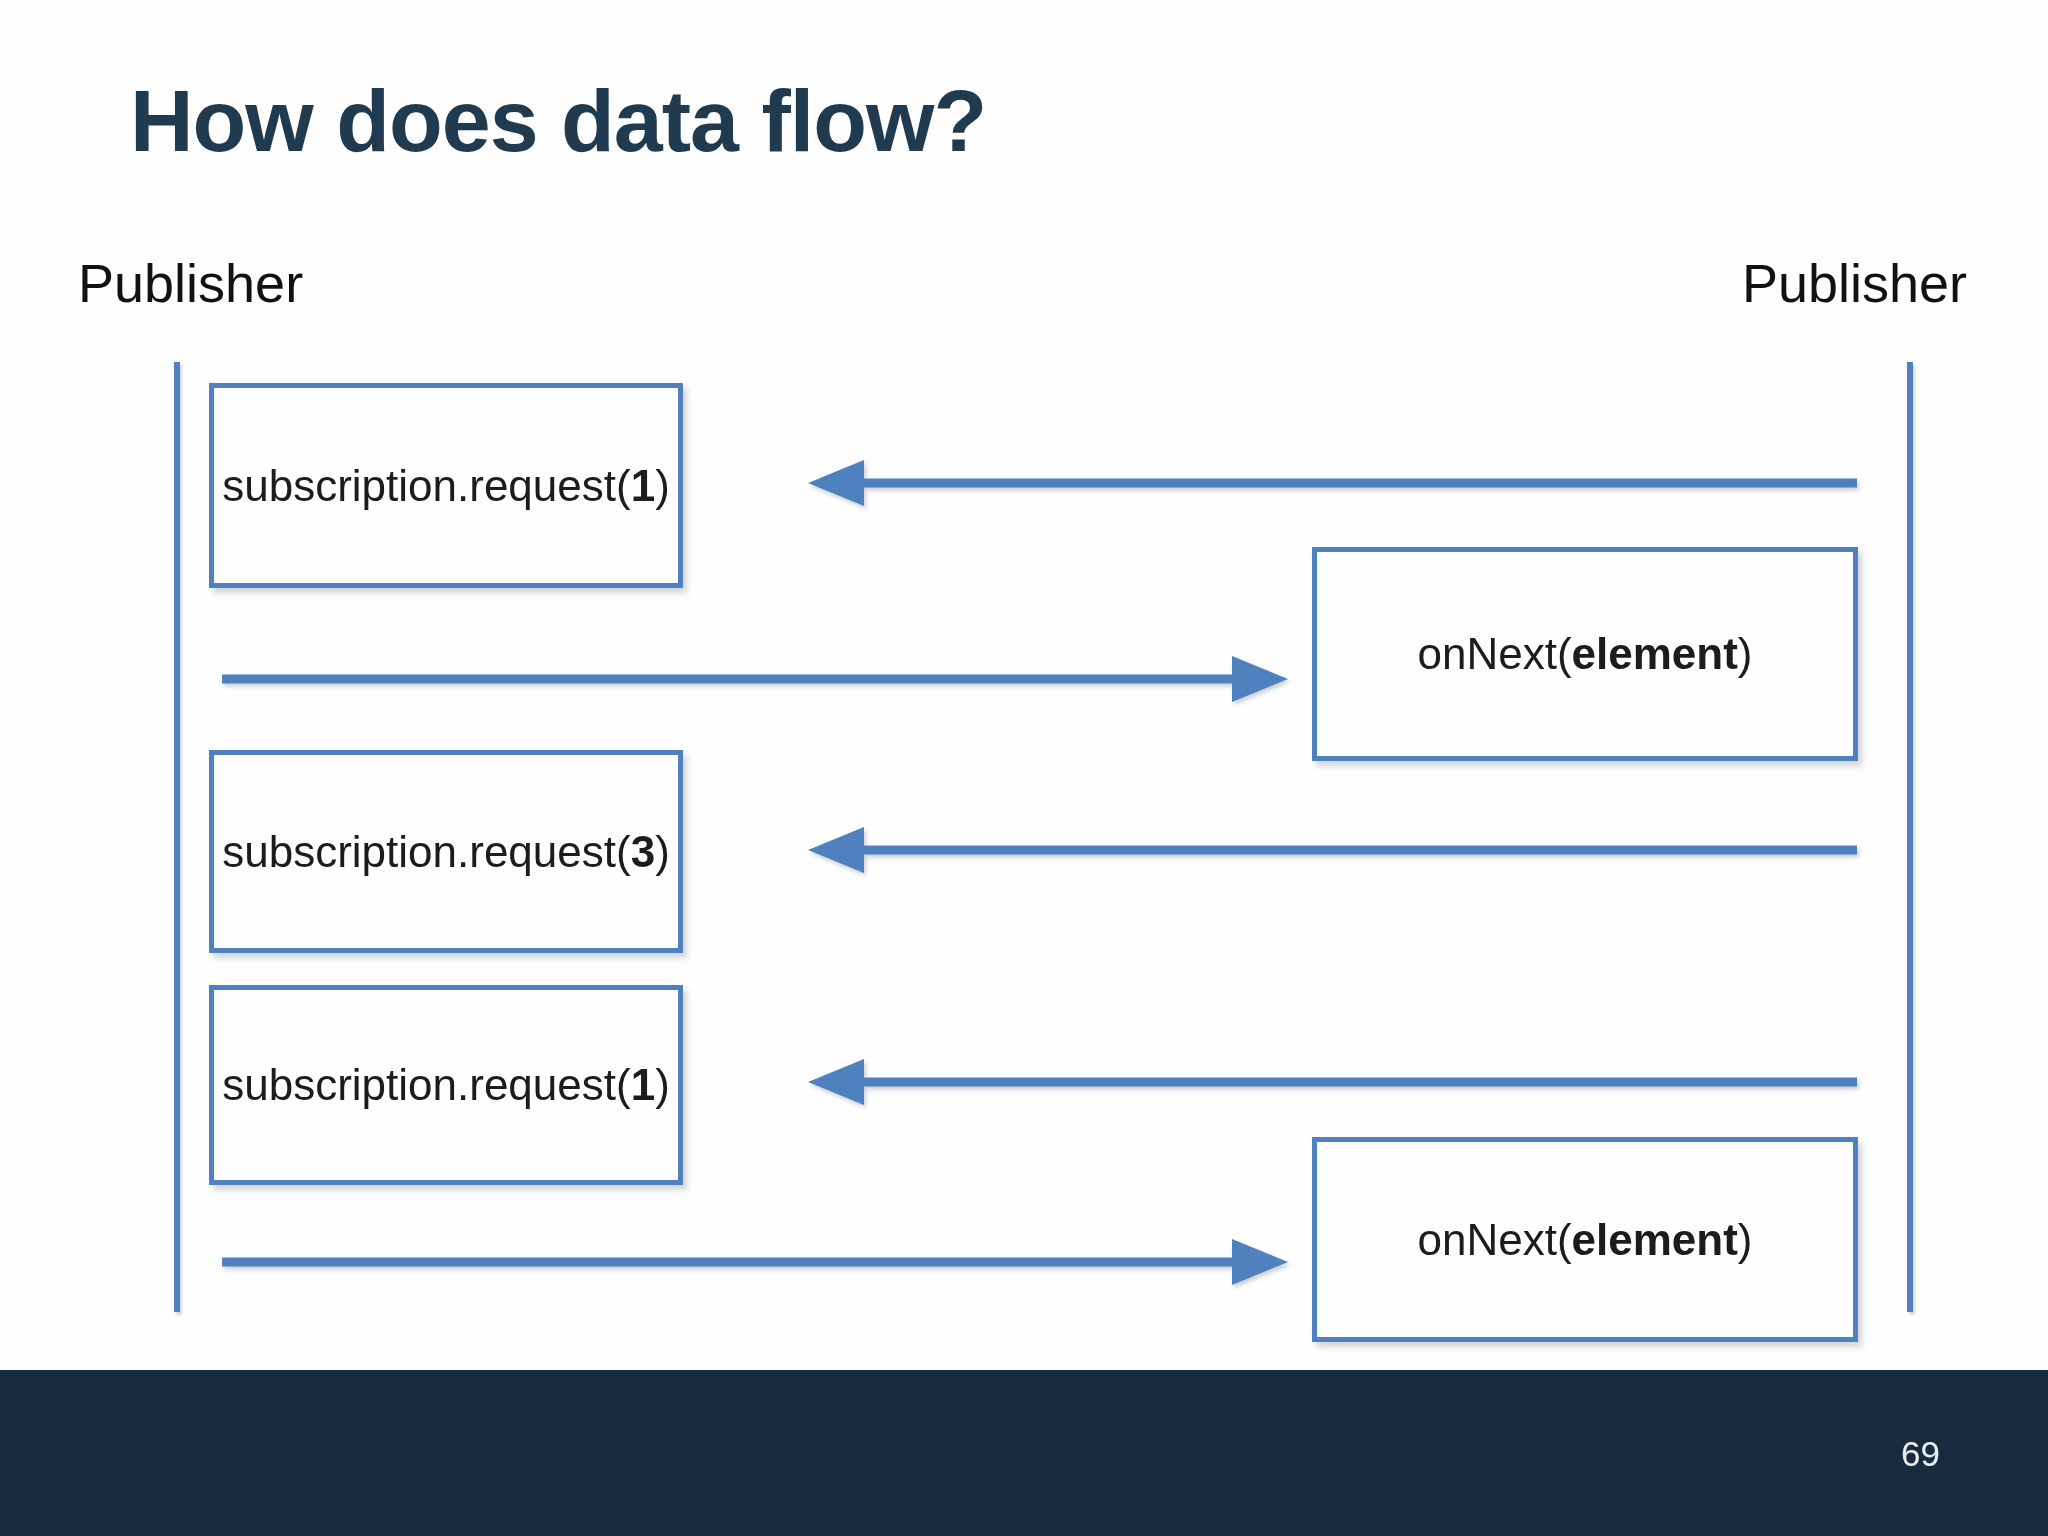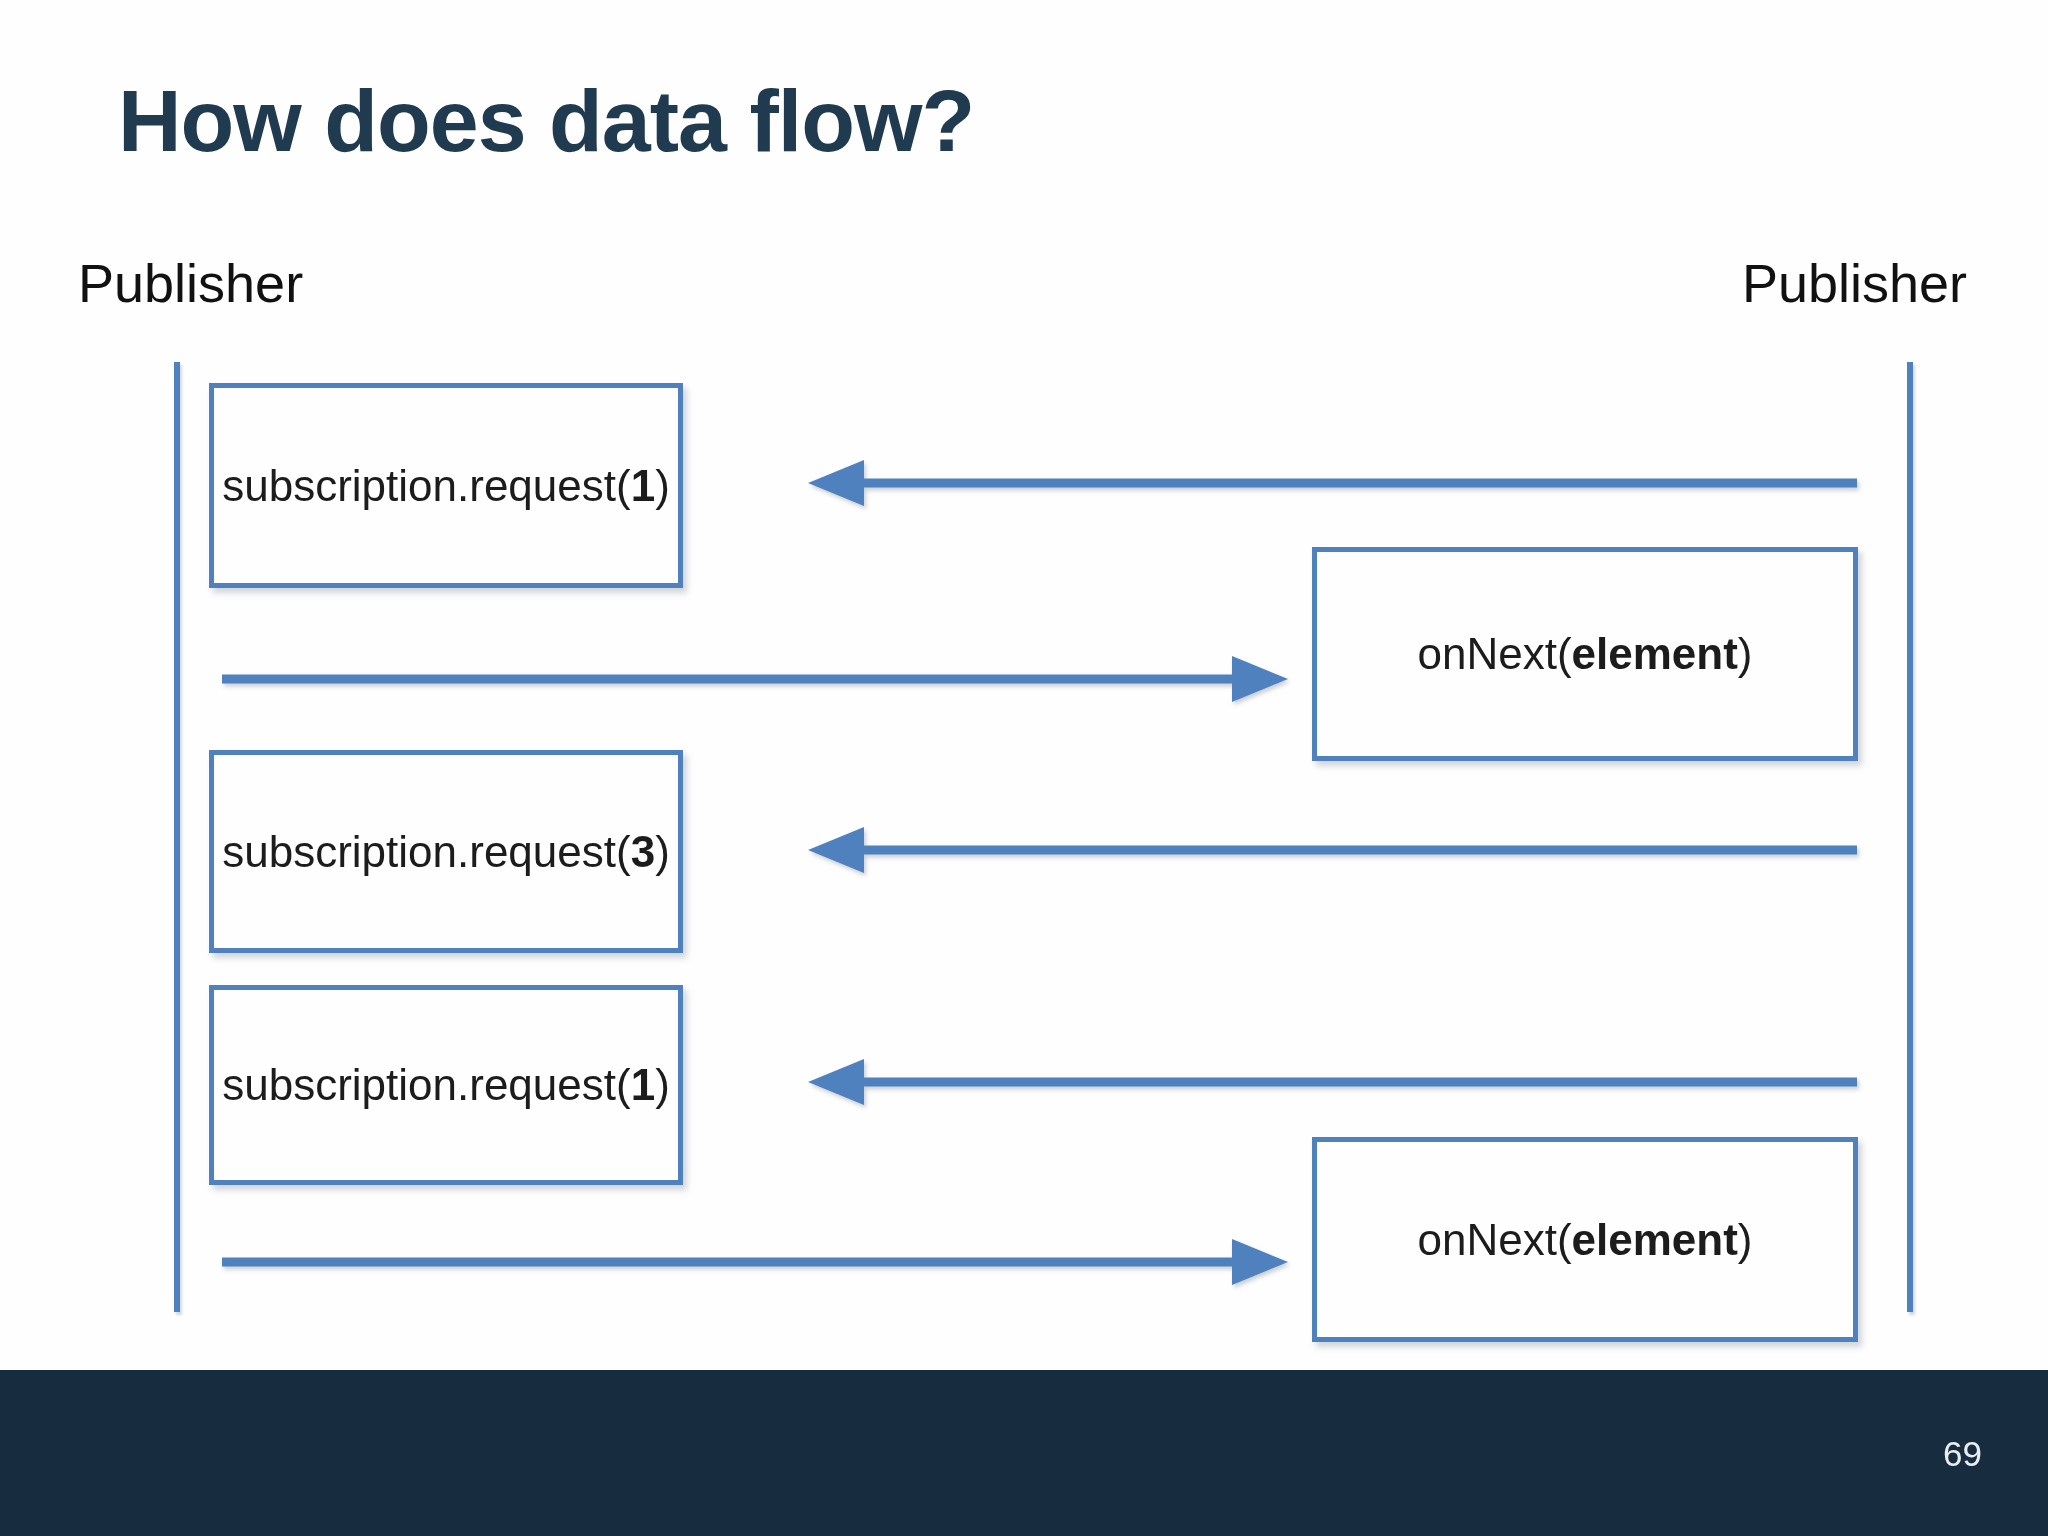--- a/index.html
+++ b/index.html
@@ -7,21 +7,21 @@
     --title-navy:#203A50;
     --footer-navy:#172C3E;
     --box-text:#1C1C1C;
     --page-num:#E9EDF0;
   }
   *{margin:0;padding:0;box-sizing:border-box;}
   html,body{width:2048px;height:1536px;overflow:hidden;background:#FEFEFE;
     font-family:"Liberation Sans",sans-serif;}
   #slide{position:relative;width:2048px;height:1536px;background:#FEFEFE;}
 
-  .title{position:absolute;left:118px;top:70px;font-size:88px;font-weight:bold;
+  .title{position:absolute;left:130px;top:70px;font-size:88px;font-weight:bold;
     color:var(--title-navy);letter-spacing:-1px;}
 
   .lifeline-label{position:absolute;top:252px;font-size:54px;color:#111;}
   .publisher{left:78px;}
   .subscriber{right:81px;}
 
   .lifeline{position:absolute;top:362px;width:6px;height:950px;background:var(--accent);
     box-shadow:2px 3px 3px rgba(110,120,135,0.30);}
   .lifeline.left{left:174px;}
   .lifeline.right{left:1907px;}
@@ -50,21 +50,21 @@
   .arrow.left .head{left:0;border-right:56px solid var(--accent);}
   .arrow.right .head{right:0;border-left:56px solid var(--accent);}
   .a1{left:808px;width:1049px;top:460px;}
   .a2{left:222px;width:1066px;top:656px;}
   .a3{left:808px;width:1049px;top:827px;}
   .a4{left:808px;width:1049px;top:1059px;}
   .a5{left:222px;width:1066px;top:1239px;}
 
   .footer{position:absolute;left:0;top:1370px;width:2048px;height:166px;
     background:var(--footer-navy);}
-  .page-number{position:absolute;left:1943px;top:1434px;font-size:35px;
+  .page-number{position:absolute;left:1901px;top:1434px;font-size:35px;
     color:var(--page-num);}
 </style>
 </head>
 <body>
 
 <div id="slide">
 
   <div class="title">How does data flow?</div>
 
   <div class="lifeline-label publisher">Publisher</div>

